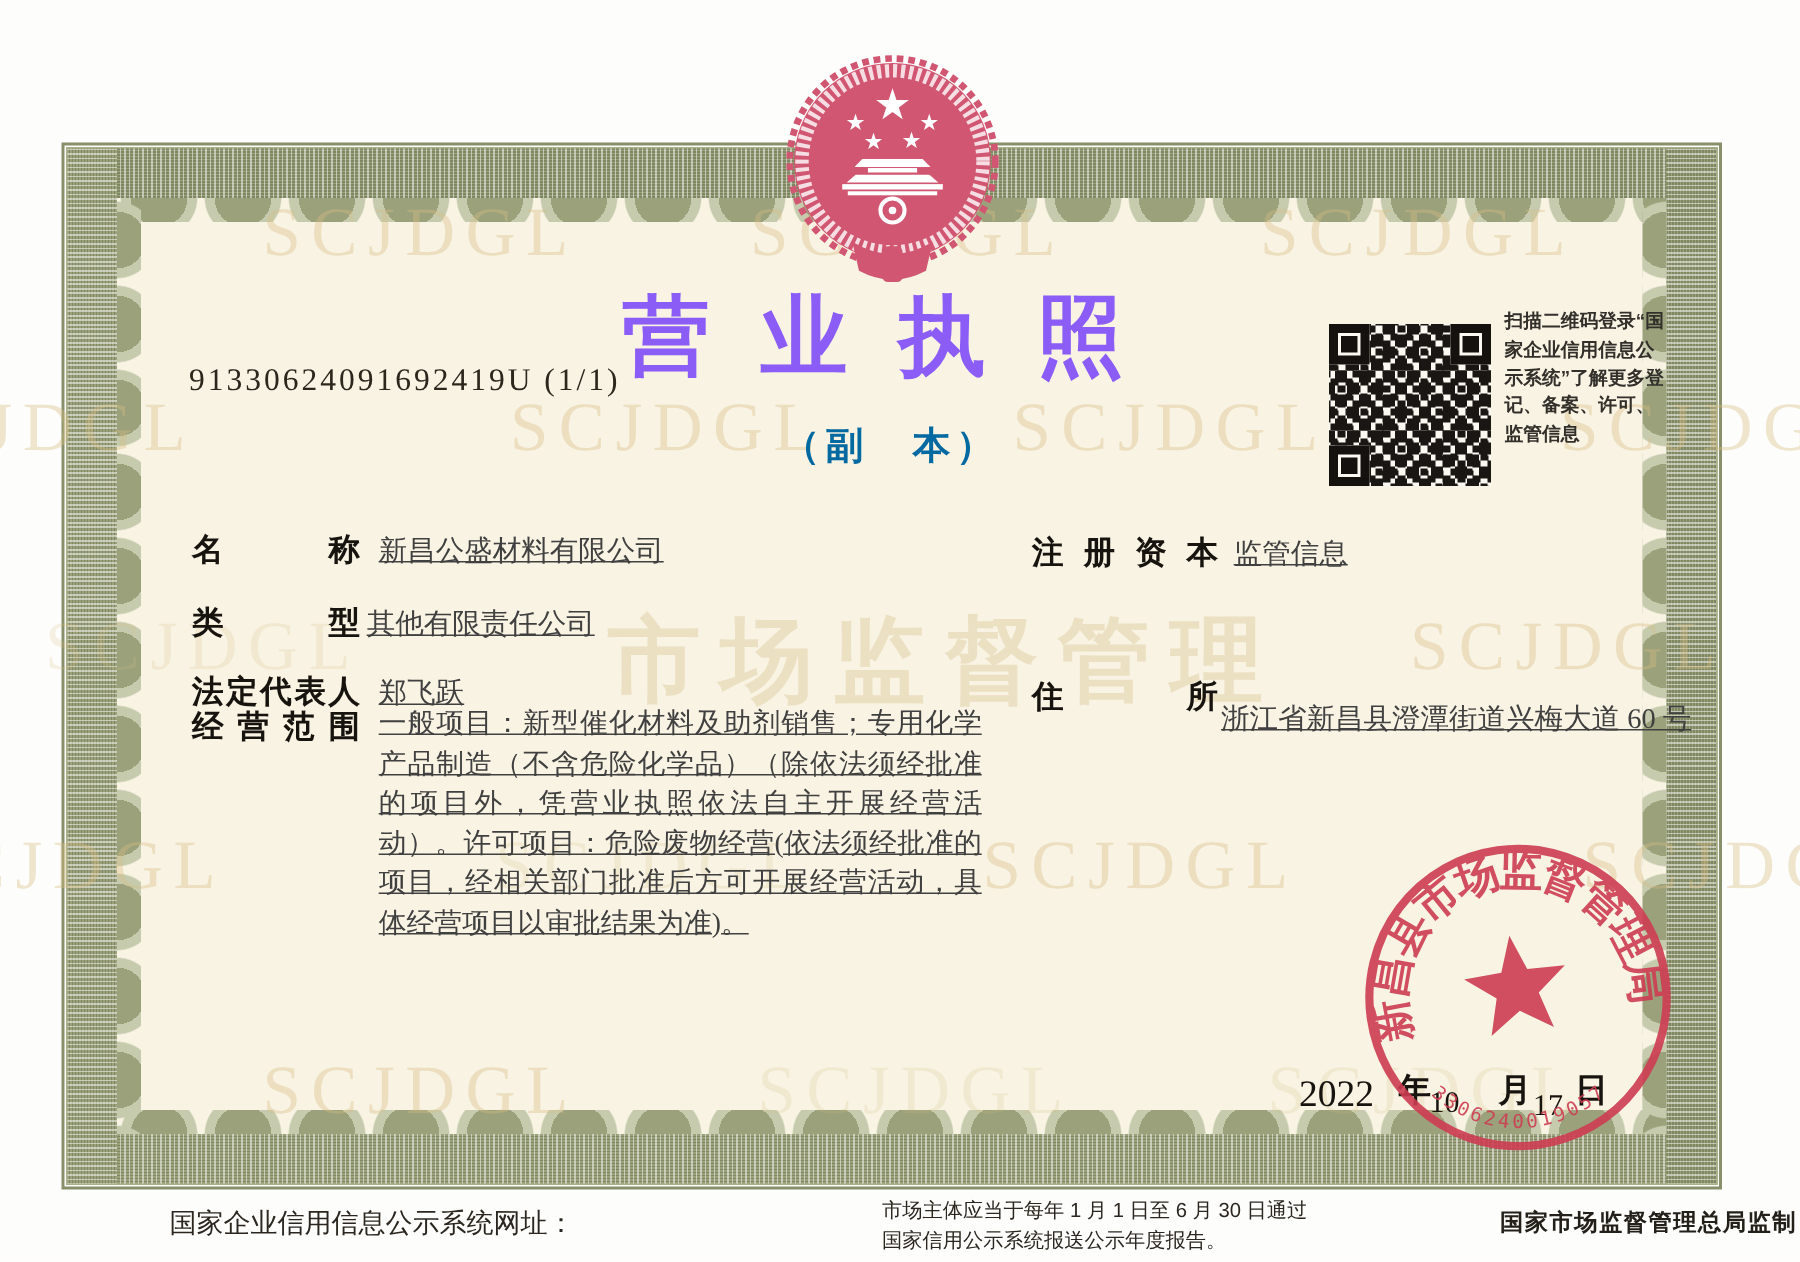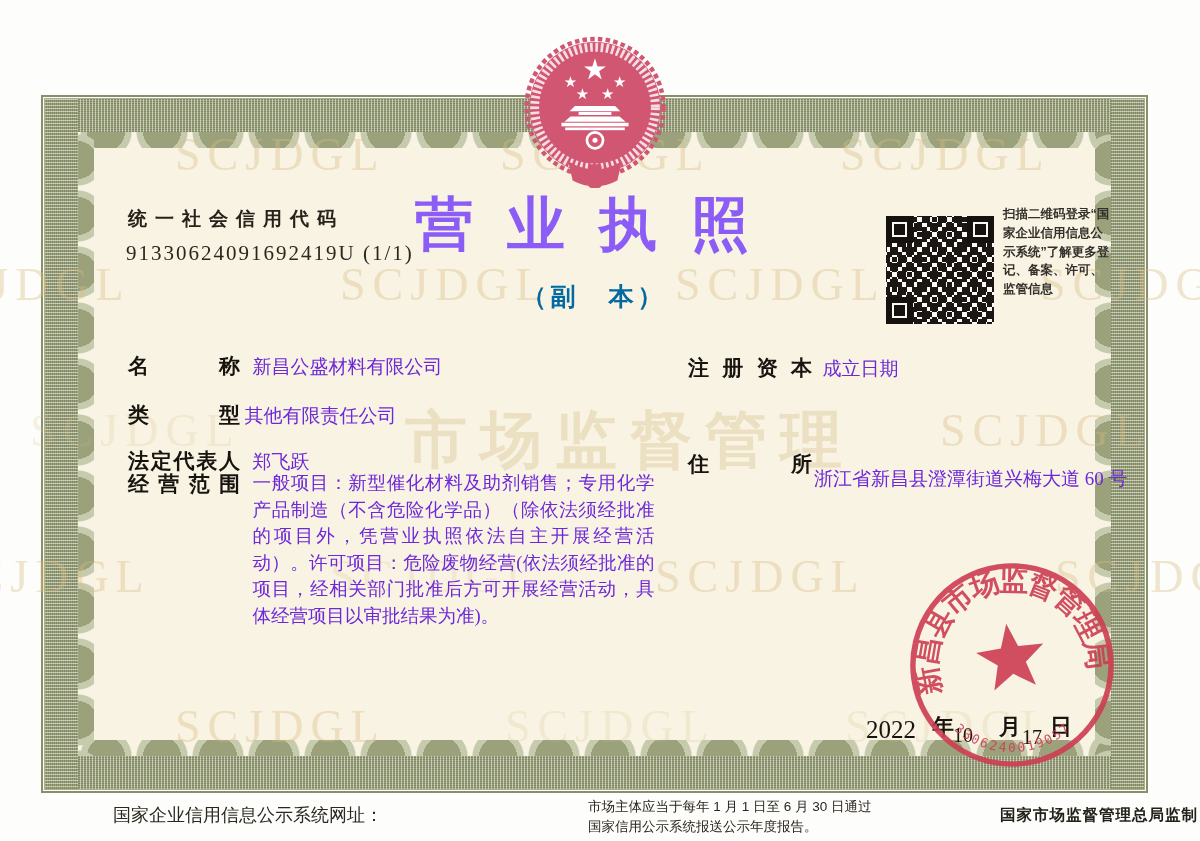--- a/index.html
+++ b/index.html
@@ -51,21 +51,21 @@
                        repeating-conic-gradient(#191613 0% 25%,transparent 0% 50%);
       background-size:10px 10px,16px 16px;background-position:1px 1px,4px 7px;}
   .finder{position:absolute;width:27px;height:27px;border:6px solid #14110e;background:#faf8f0;box-sizing:border-box;}
   .finder::after{content:"";position:absolute;inset:2px;background:#14110e;}
   .f-tl{left:0;top:0}.f-tr{right:0;top:0}.f-bl{left:0;bottom:0}
   .qr-caption{left:1003px;top:205px;width:112px;font-size:12.5px;line-height:1.5;font-weight:600;color:#33302b;}
   
   .flabel{display:inline-block;text-align:justify;text-align-last:justify;font-weight:bold;
           font-size:21px;color:#17130e;}
   .lw{width:112px;} .rw{width:124px;}
-  .fvalue{font-family:"Liberation Serif","DejaVu Serif",serif;font-size:19px;color:#6d28d9;}
+  .fvalue{font-family:"Liberation Serif","DejaVu Serif",serif;font-size:19px;color:#404040;text-decoration:underline;}
   .scope{width:402px;line-height:26.5px;font-size:18.5px;text-align:justify;}
   .registry{left:752px;top:642px;font-size:21px;font-weight:bold;letter-spacing:16px;color:#17130e;white-space:nowrap;}
   .seal-svg{left:903px;top:556px;z-index:5;opacity:.9;}
   .emblem-svg{left:519px;top:36px;z-index:5;}
   .dt{z-index:4;font-family:"Liberation Serif","DejaVu Serif",serif;color:#17130e;}
   .dt-num{font-size:25px;} .dt-sm{font-size:20px;} .dt-unit{font-family:"Liberation Sans","DejaVu Sans",sans-serif;font-size:22px;font-weight:bold;}
   
   .foot{z-index:3;color:#2a2username:#2a2620;}
   .foot-left{left:113px;top:803px;font-size:18px;color:#2b2720;}
   .foot-mid{left:588px;top:797px;font-size:13.5px;line-height:20px;color:#2b2720;width:340px;}
@@ -122,21 +122,20 @@
       <path d="M30.5,57.5 L71.5,57.5 L67.5,54 L34.5,54 Z"></path>
       <rect x="28.5" y="58.2" width="45" height="2.4"></rect>
       <rect x="31" y="61.4" width="40" height="1.8"></rect>
     </g>
     <circle cx="51" cy="70" r="5.4" fill="none" stroke="#ffffff" stroke-width="1.8"></circle>
     <circle cx="51" cy="70" r="1.7" fill="#ffffff"></circle>
     <path d="M33,84 Q51,95 69,84 L66,97 Q51,105 36,97 Z" fill="#d15672"></path>
     <rect x="46.5" y="86" width="9" height="16" rx="2.5" fill="#d15672"></rect>
   </svg>
 
-  <div class="abs code-label">统一社会信用代码</div>
   <div class="abs code-value">91330624091692419U  (1/1)</div>
   <div class="abs title">营业执照</div>
   <div class="abs subtitle">（副　本）</div>
 
   <div class="abs qr">
     <div class="finder f-tl"></div>
     <div class="finder f-tr"></div>
     <div class="finder f-bl"></div>
   </div>
   <div class="abs qr-caption">扫描二维码登录“国家企业信用信息公示系统”了解更多登记、备案、许可、监管信息</div>
@@ -153,21 +152,21 @@
     <span class="flabel lw">法定代表人</span>
     <span class="fvalue" style="margin-left:8px">郑飞跃</span>
   </div>
   <div class="abs" style="left:128px;top:470px">
     <span class="flabel lw" style="vertical-align:top">经营范围</span>
     <span class="fvalue scope" style="display:inline-block;margin-left:8px">一般项目：新型催化材料及助剂销售；专用化学产品制造（不含危险化学品）（除依法须经批准的项目外，凭营业执照依法自主开展经营活动）。许可项目：危险废物经营(依法须经批准的项目，经相关部门批准后方可开展经营活动，具体经营项目以审批结果为准)。</span>
   </div>
 
   <div class="abs" style="left:688px;top:354px">
     <span class="flabel rw">注册资本</span>
-    <span class="fvalue" style="margin-left:6px">成立日期</span>
+    <span class="fvalue" style="margin-left:6px">监管信息</span>
   </div>
   <div class="abs" style="left:688px;top:450px">
     <span class="flabel rw">住所</span>
   </div>
   <div class="abs fvalue" style="left:814px;top:466px">浙江省新昌县澄潭街道兴梅大道 60 号</div>
 
 
   <svg class="abs seal-svg" width="218" height="218" viewBox="0 0 220 220">
     <g transform="rotate(-8 110 110)" fill="#cd3d52">
       <circle cx="110" cy="110" r="100" fill="none" stroke="#cd3d52" stroke-width="5.5"></circle>

